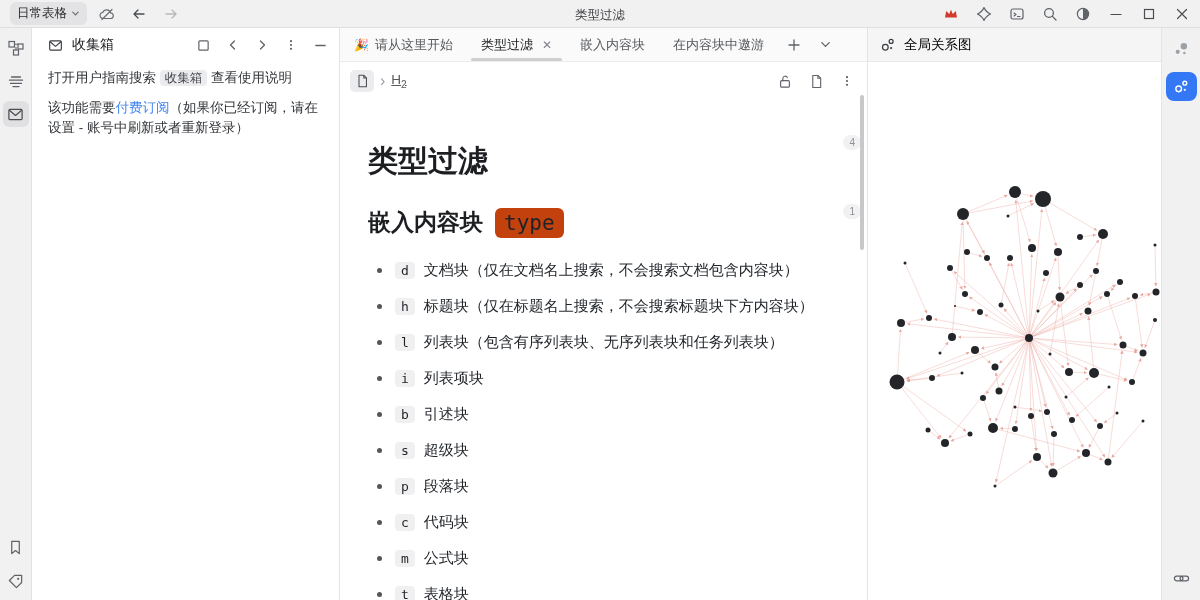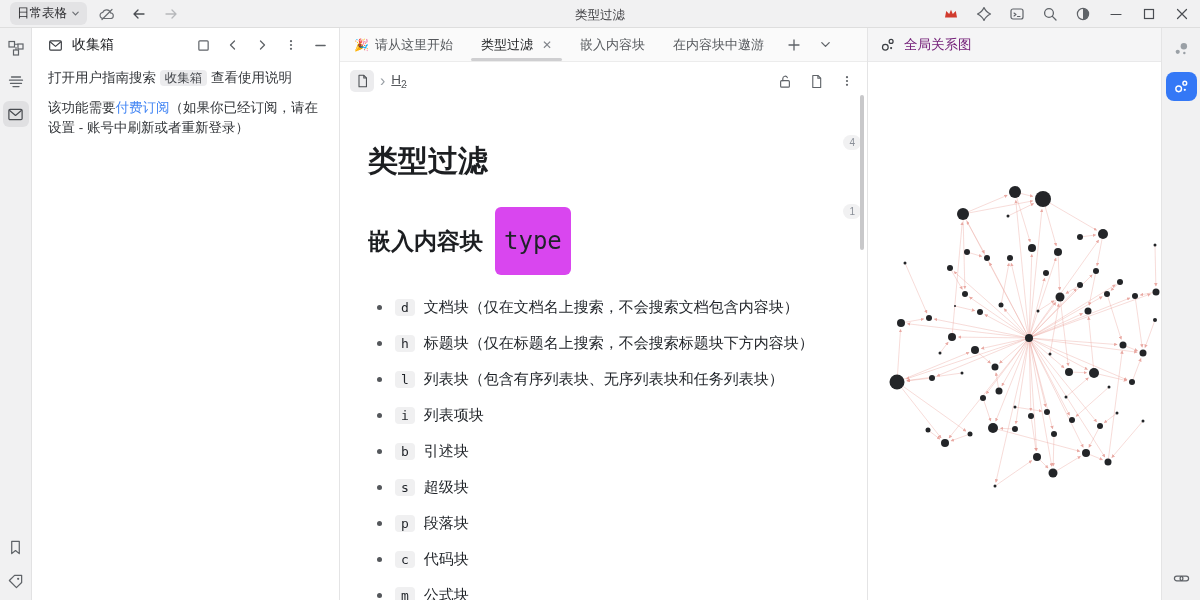--- a/index.html
+++ b/index.html
@@ -56,38 +56,38 @@
   .crumb-chip{width:24px;height:22px;background:#ececee;border-radius:5px;display:flex;
     align-items:center;justify-content:center;}
   .crumb-sep{margin:0 6px;color:#9aa0a6;}
   .crumb-h2{font-size:13.5px;color:#55585c;text-decoration:underline;}
   .crumb-h2 sub{font-size:10px;}
   .crumb-right{margin-left:auto;display:flex;align-items:center;gap:18px;color:#5f6368;}
   .doc-body{padding-left:28px;position:relative;}
   .doc-title{margin:0;padding-top:42px;font-size:30px;font-weight:700;color:#1c1e21;line-height:38px;}
   .doc-h2{margin-top:27px;display:flex;align-items:center;font-size:23px;font-weight:700;color:#1c1e21;}
   .h2-code{margin-left:12px;font-family:"DejaVu Sans Mono","Liberation Mono",monospace;
-    font-size:24px;font-weight:400;background:#d946ef;border-radius:6px;padding:20px 9px;color:#1f2328;}
+    font-size:21px;font-weight:400;background:#c2410c;border-radius:6px;padding:3px 9px;color:#1f2328;}
   .doc-list{list-style:none;margin:21px 0 0 0;padding:0;}
   .doc-list li{display:flex;align-items:center;height:22px;margin-bottom:14px;}
   .li-dot{width:5px;height:5px;border-radius:50%;background:#54575b;margin:0 13px 0 9px;flex:none;}
   .code-chip{font-family:"DejaVu Sans Mono","Liberation Mono",monospace;font-size:13px;
     background:#f0f0f1;border-radius:4px;padding:1px 6px;color:#1f2328;flex:none;}
   .li-text{margin-left:9px;font-size:15px;color:#1f2328;white-space:nowrap;}
   .gutter-pill{position:absolute;right:6px;font-size:10px;color:#8a8f98;background:#f1f1f2;
     border-radius:8px;padding:1px 6px;line-height:13px;}
   .gp-1{top:107px;} .gp-2{top:176px;}
   .scroll-thumb{position:absolute;left:520px;top:67px;width:4px;height:155px;background:#c8c8ca;border-radius:2px;}
 
   
   .graphpanel{position:absolute;left:868px;top:28px;width:294px;height:572px;background:#fff;
     border-right:1px solid #e4e4e5;box-sizing:border-box;}
   .graph-head{height:34px;background:#f5f5f6;border-bottom:1px solid #e9e9ea;display:flex;
     align-items:center;padding-left:12px;box-sizing:border-box;}
-  .graph-title{margin-left:8px;font-size:13.5px;color:#701a75;}
+  .graph-title{margin-left:8px;font-size:13.5px;color:#000000;}
   #graph-svg{position:absolute;left:0;top:34px;}
 
   
   .right-dock{position:absolute;left:1162px;top:28px;width:38px;height:572px;background:#f1f1f2;
     box-sizing:border-box;display:flex;flex-direction:column;align-items:center;}
   .rd-item{width:26px;height:26px;display:flex;align-items:center;justify-content:center;margin-top:8px;}
   .rd-active{width:31px;height:29px;background:#3478f6;border-radius:8px;display:flex;
     align-items:center;justify-content:center;margin-top:10px;}
   .rd-spacer{flex:1;}
   .rd-bottom{margin-bottom:9px;margin-top:0;}

